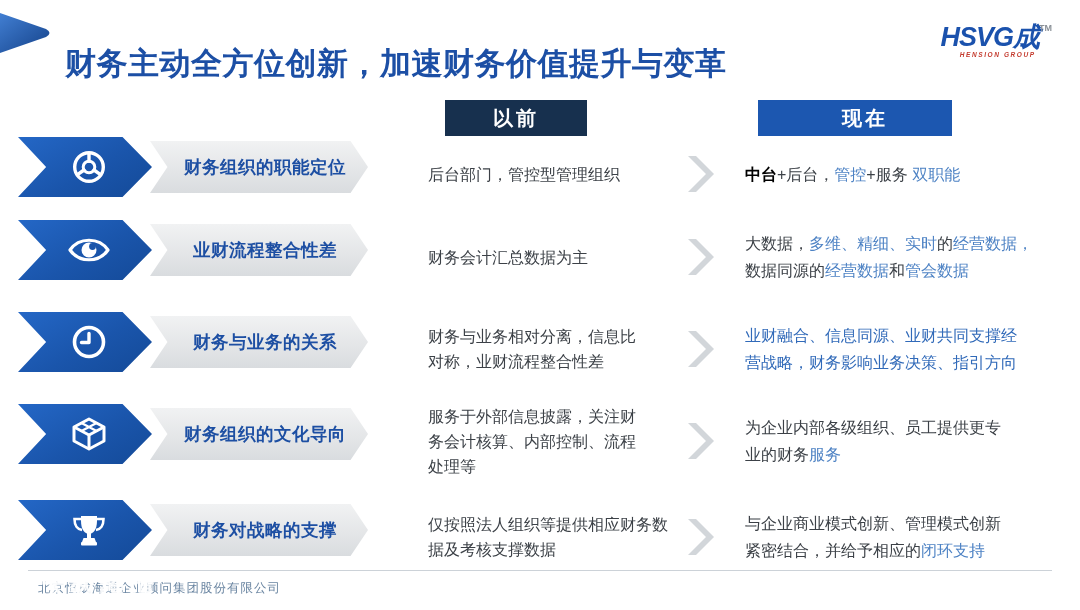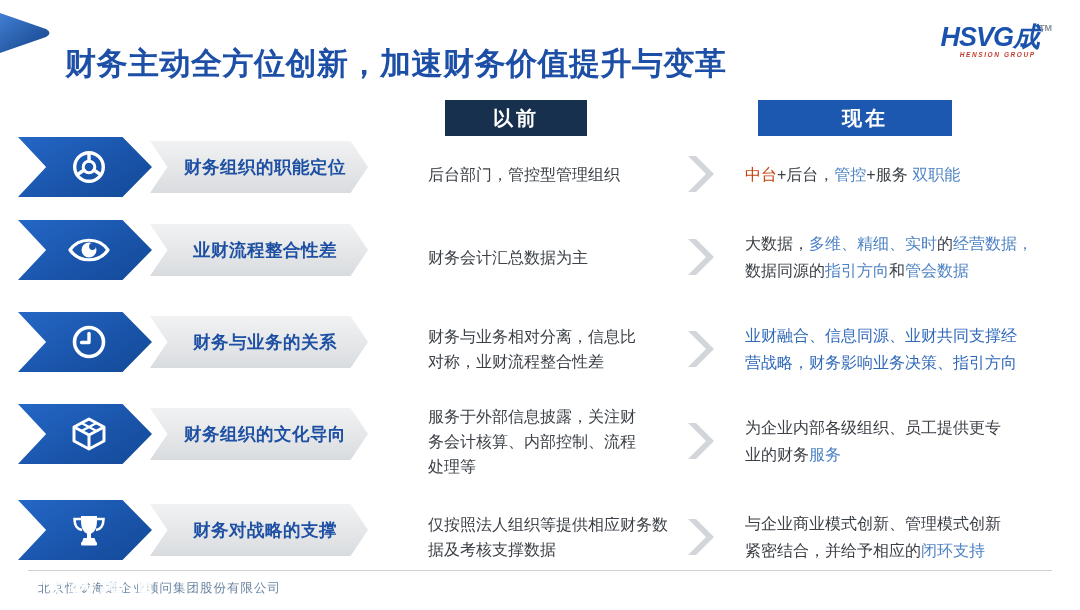--- a/index.html
+++ b/index.html
@@ -33,21 +33,21 @@
           background:linear-gradient(180deg,#f1f2f3 0%,#e3e5e7 60%,#d9dcdf 100%);
           clip-path:polygon(0 0,92% 0,100% 50%,92% 100%,0 100%,8% 50%);
           display:flex;align-items:center;justify-content:center;padding-left:12px;box-sizing:border-box;}
   .label-text{font-weight:bold;color:#1d4fa3;font-size:17.5px;letter-spacing:0.5px;white-space:nowrap;}
   .col{position:absolute;top:14px;bottom:0;display:flex;flex-direction:column;justify-content:center;}
   .before-col{left:428px;width:252px;font-size:16px;line-height:25px;color:#3c4147;}
   .chevron-col{left:683px;width:36px;align-items:center;}
   .now-col{left:745px;width:302px;font-size:16px;line-height:27px;color:#3c4147;}
   .line{white-space:nowrap;}
   .seg-d{color:#3c4147;}
-  .seg-b1{color:#c2410c;}
+  .seg-b1{color:#000000;font-weight:bold;}
   .seg-b2{color:#4d82c4;}
   .seg-b3{color:#316ab9;}
 
   
   .divider{position:absolute;left:28px;right:28px;top:570px;height:1px;background:#ccd2d8;}
   .company{position:absolute;left:38px;top:580px;font-size:12.5px;color:#6b86a2;letter-spacing:1px;}
   .watermark{position:absolute;left:2px;top:570px;display:flex;align-items:center;gap:5px;
              color:rgba(255,255,255,0.85);font-weight:bold;font-size:27px;letter-spacing:2px;
              text-shadow:0 0 2px rgba(255,255,255,0.6);}
 </style>
@@ -125,21 +125,21 @@
     <div class="col before-col">
           <div class="line">财务会计汇总数据为主</div>
         </div>
     <div class="col chevron-col">
       <svg width="28" height="36" viewBox="0 0 28 36">
         <polygon points="1,0 9,0 27,18 9,36 1,36 19,18" fill="#d2d6da"></polygon>
       </svg>
     </div>
     <div class="col now-col">
           <div class="line"><span class="seg-d">大数据，</span><span class="seg-b2">多维、精细、实时</span><span class="seg-d">的</span><span class="seg-b2">经营数据，</span></div>
-          <div class="line"><span class="seg-d">数据同源的</span><span class="seg-b2">指引方向</span><span class="seg-d">和</span><span class="seg-b2">管会数据</span></div>
+          <div class="line"><span class="seg-d">数据同源的</span><span class="seg-b2">经营数据</span><span class="seg-d">和</span><span class="seg-b2">管会数据</span></div>
         </div>
   </div>
 
   <div class="row" style="top: 312px;">
     <div class="banner">
       <span class="banner-icon">
             <svg width="40" height="40" viewBox="0 0 40 40">
     <circle cx="20" cy="20" r="14.5" stroke="#ffffff" stroke-width="3.6" fill="none"></circle>
     <path d="M20 11.5 L20 20.5 L12.5 20.5" stroke="#ffffff" stroke-width="3.4" fill="none" stroke-linecap="round" stroke-linejoin="round"></path>
   </svg>

